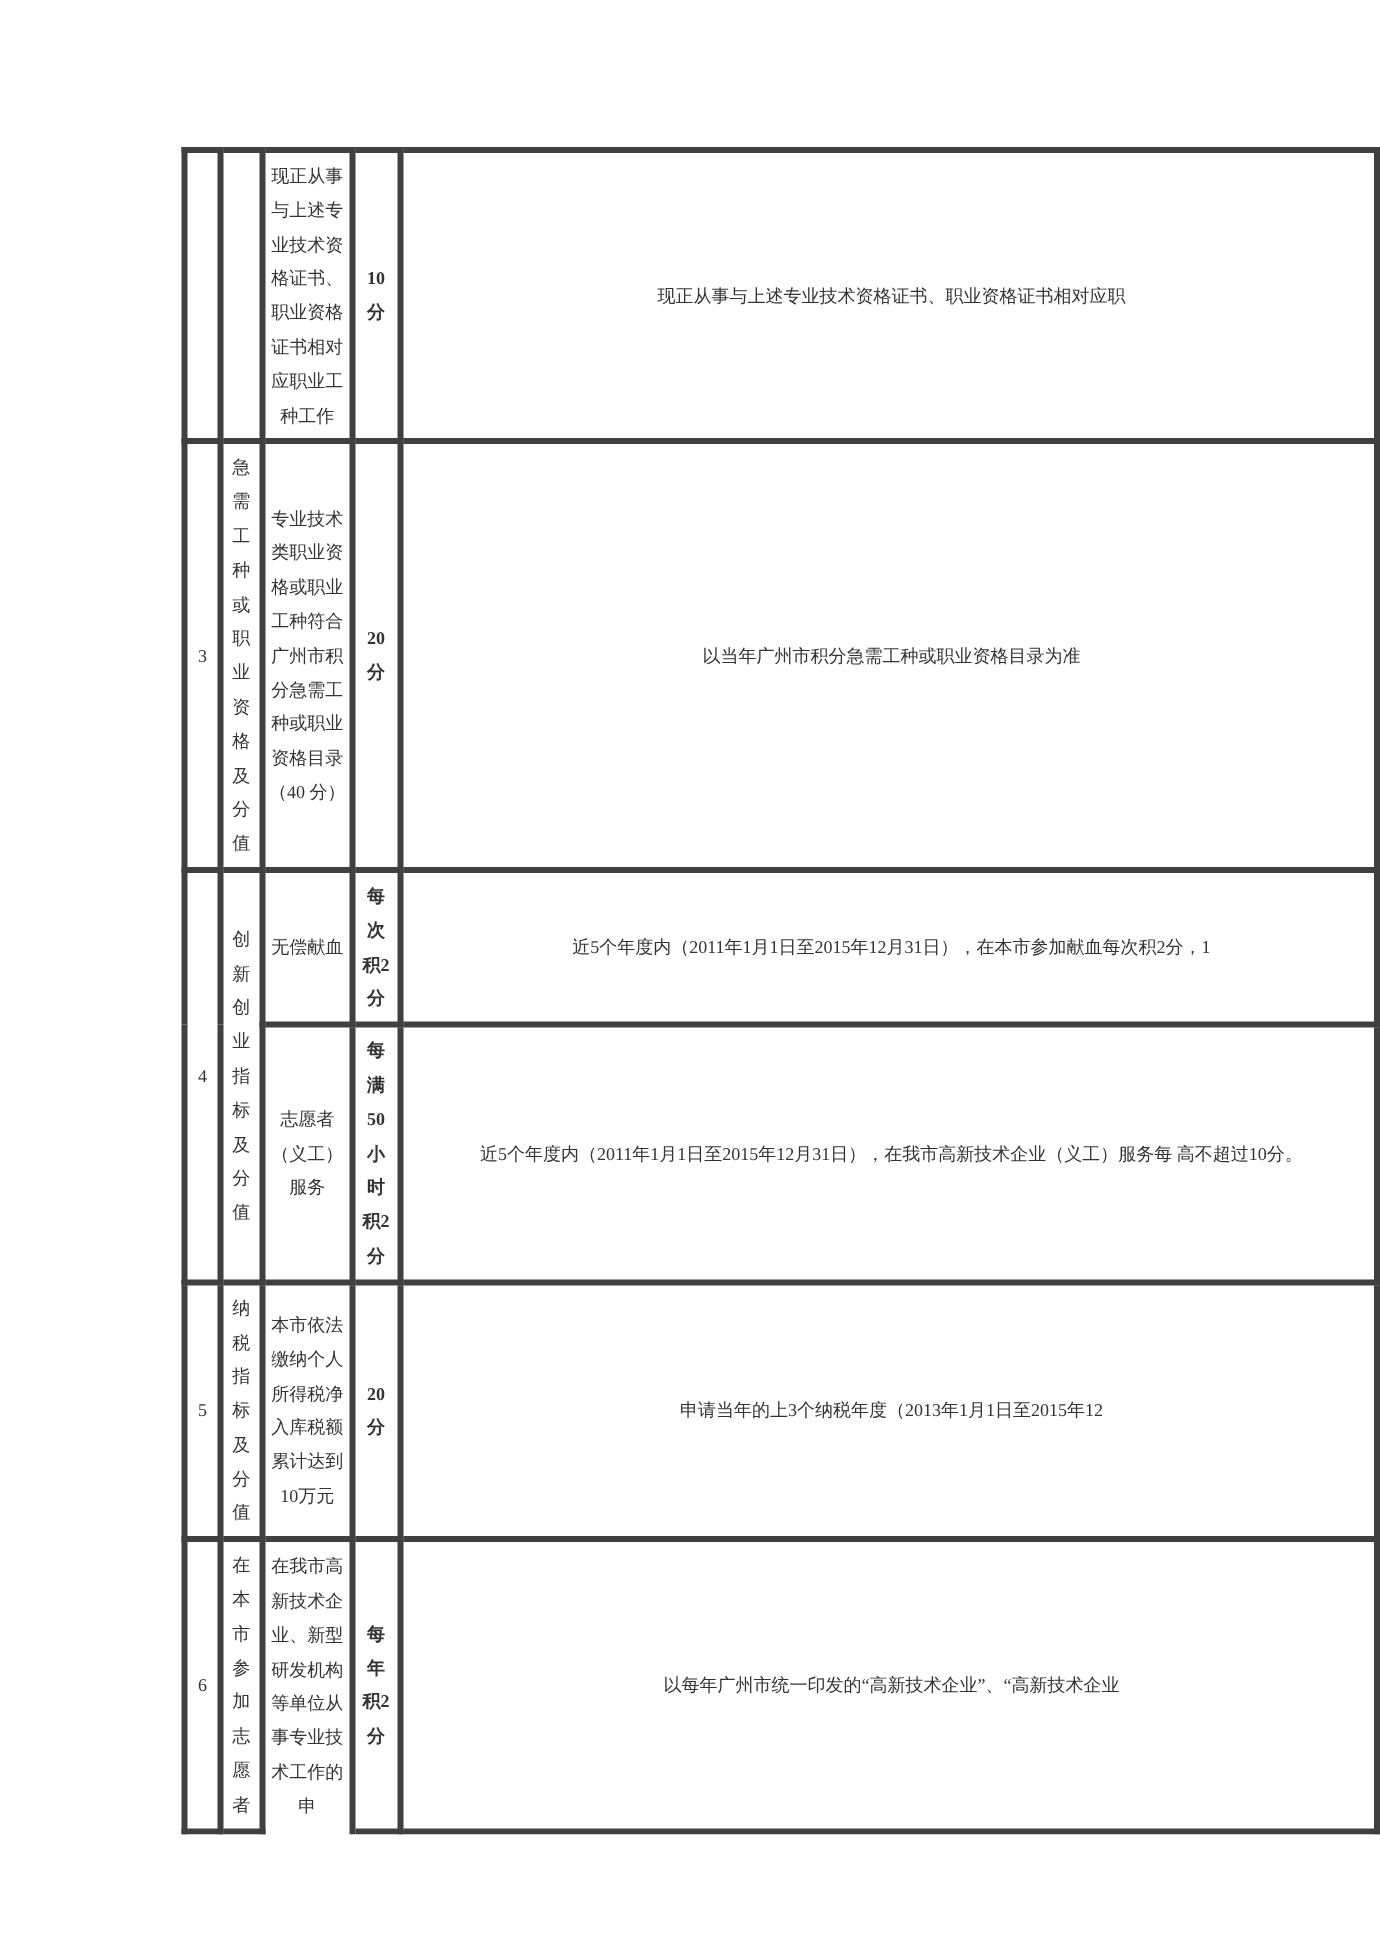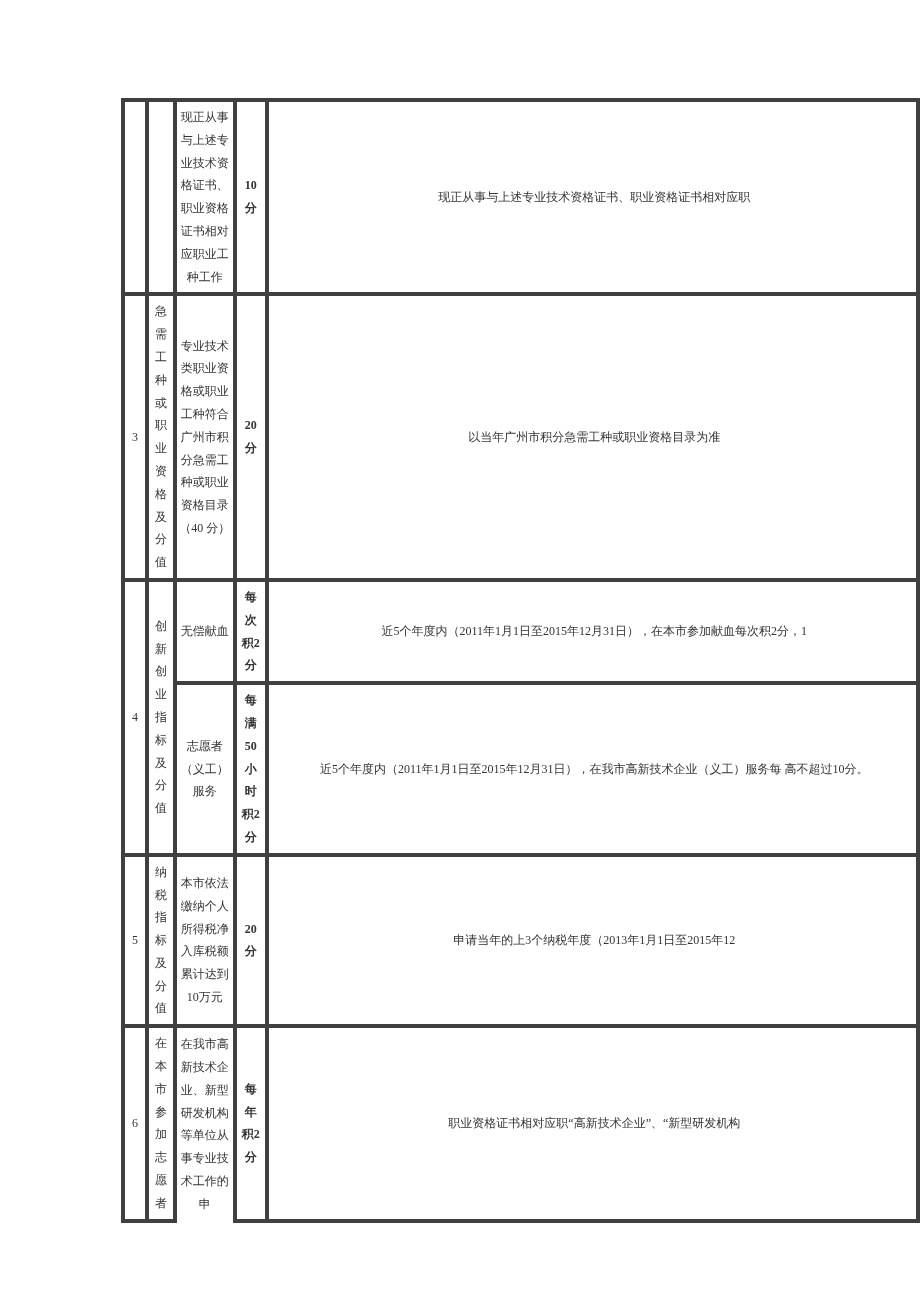--- a/index.html
+++ b/index.html
@@ -91,17 +91,17 @@
         <td class="col-item">本市依法缴纳个人所得税净入库税额累计达到10万元</td>
         <td class="col-score">20分</td>
         <td class="col-desc">申请当年的上3个纳税年度（2013年1月1日至2015年12</td>
       </tr>
 
       <tr>
         <td class="col-num">6</td>
         <td class="col-category">在本市参加志愿者</td>
         <td class="col-item" style="border-bottom:none;">在我市高新技术企业、新型研发机构等单位从事专业技术工作的申</td>
         <td class="col-score">每年积2分</td>
-        <td class="col-desc">职业资格证书相对应职“高新技术企业”、“新型研发机构</td>
+        <td class="col-desc">以每年广州市统一印发的“高新技术企业”、“高新技术企业</td>
       </tr>
     </tbody>
   </table>
 </div>
 
 </body></html>

